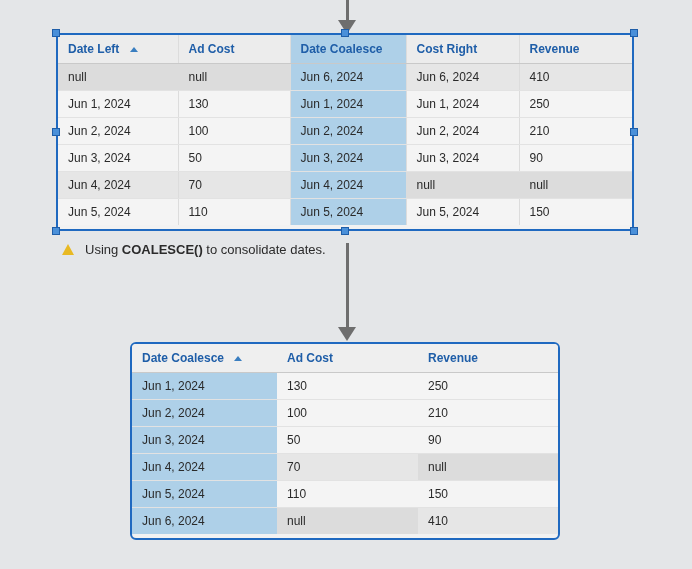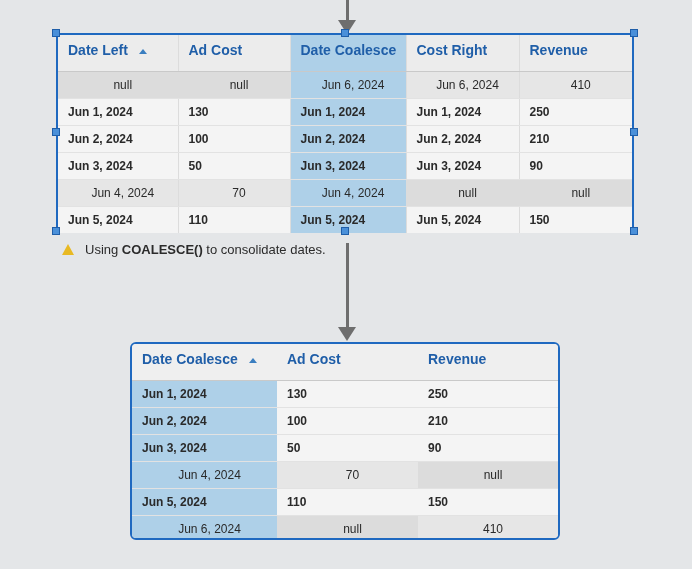--- a/index.html
+++ b/index.html
@@ -36,25 +36,25 @@
 
   
   .card {
     position: absolute;
     background: #f2f2f2;
     border: 2px solid #1f69c0;
   }
   .tbl { width: 100%; border-collapse: collapse; table-layout: fixed; }
   .tbl th {
     text-align: left;
-    font-size: 14px;
+    font-size: 12px;
     font-weight: bold;
     color: #1f5ea8;
     background: #efefef;
-    padding: 7px 0 13px 10px;
+    padding: 7px 0 7px 10px;
     border-bottom: 1px solid #c9c9c9;
     white-space: nowrap;
   }
   .tbl td {
     font-size: 12px;
     color: #2a2a2a;
     padding: 6px 0 6px 10px;
     border-bottom: 1px solid #e2e2e2;
     white-space: nowrap;
   }
@@ -64,22 +64,22 @@
     margin-left: 7px;
     width: 0; height: 0;
     border-left: 4px solid transparent;
     border-right: 4px solid transparent;
     border-bottom: 5px solid #3a7ec0;
     vertical-align: middle;
   }
   .vsep { border-left: 1px solid #dcdcdc; }
 
   
-  .row-alt td { background: #e6e6e6; text-align: center; }
-  .row-norm td { background: #f4f4f4; font-weight: bold; }
+  .row-alt td { background: #e6e6e6; }
+  .row-norm td { background: #f4f4f4; }
   .c-blue { background: #aed0e8 !important; color: #20405c; }
   .c-null { background: #dcdcdc !important; }
 
   
   #table-join { left: 56px; top: 33px; width: 578px; height: 198px; }
   #table-join .tbl th { background: #ececec; }
 
   
   .sel-handle {
     position: absolute;

